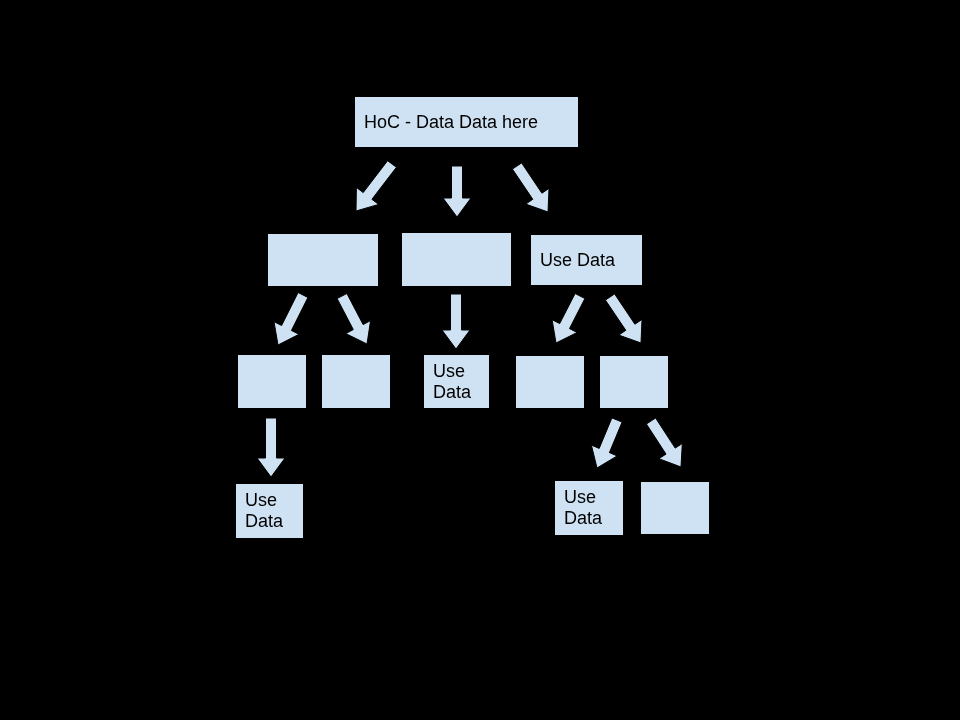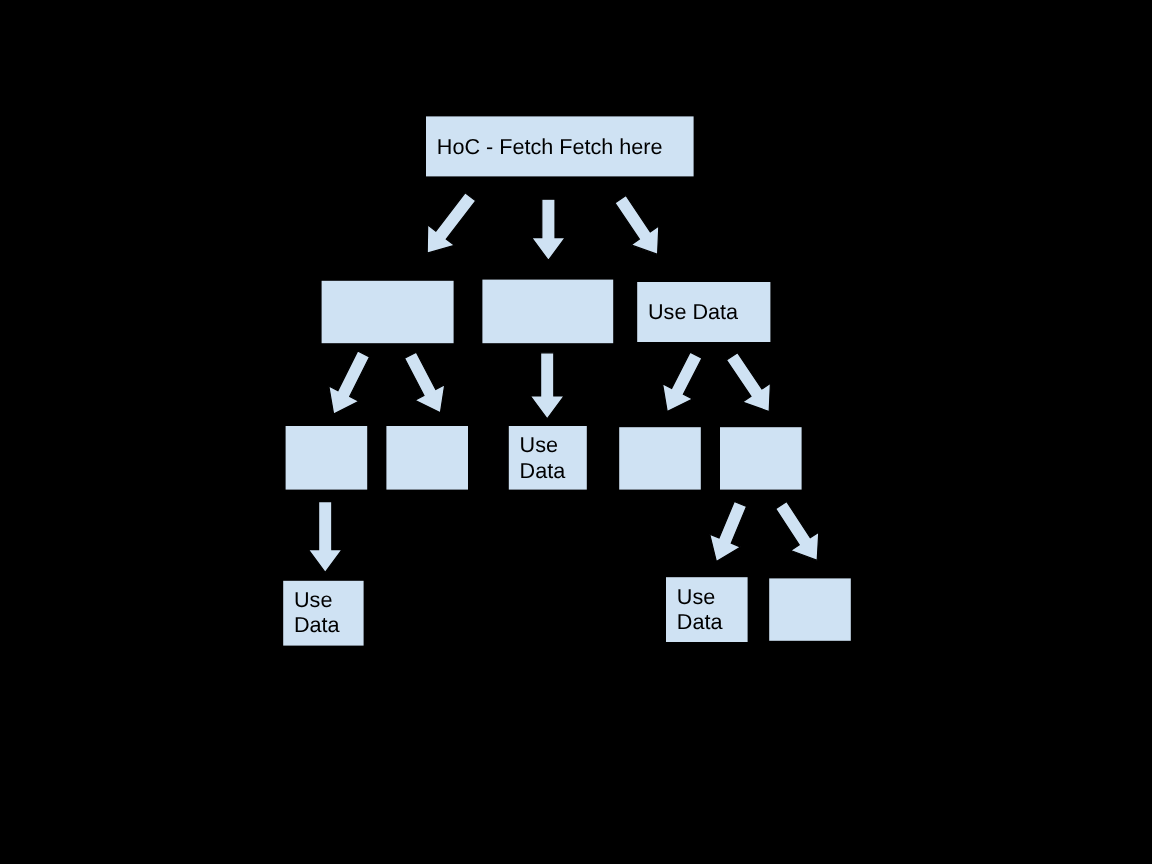--- a/index.html
+++ b/index.html
@@ -56,21 +56,21 @@
     <polygon class="arrow" points="298.1,292.5 281.6,325.5 274.0,321.7 278,345 299.0,334.3 291.4,330.5 307.9,297.5"></polygon>
     <polygon class="arrow" points="337.1,298.5 353.3,329.6 345.8,333.6 367,344 370.6,320.6 363.1,324.6 346.9,293.5"></polygon>
     <polygon class="arrow" points="450.5,294 450.5,330 442,330 456,349 470,330 461.5,330 461.5,294"></polygon>
     <polygon class="arrow" points="575.1,293.5 559.7,323.6 552.1,319.7 556,343 577.1,332.5 569.5,328.6 584.9,298.5"></polygon>
     <polygon class="arrow" points="605.4,300.1 625.8,330.3 618.8,335.1 641,343 642.0,319.4 634.9,324.2 614.6,293.9"></polygon>
     <polygon class="arrow" points="265.5,418 265.5,458 257,458 271,477 285,458 276.5,458 276.5,418"></polygon>
     <polygon class="arrow" points="611.9,417.9 599.2,448.4 591.4,445.1 597,468 617.2,455.9 609.4,452.6 622.1,422.1"></polygon>
     <polygon class="arrow" points="646.4,424.0 666.0,454.1 658.9,458.7 681,467 682.3,443.5 675.2,448.1 655.6,418.0"></polygon>
   </svg>
 
-  <div class="node" style="left:355px; top:97px;  width:223px; height:50px">HoC - Fetch Fetch here</div>
+  <div class="node" style="left:355px; top:97px;  width:223px; height:50px">HoC - Data Data here</div>
 
   <div class="node" style="left:268px; top:234px; width:110px; height:52px"></div>
   <div class="node" style="left:402px; top:233px; width:109px; height:53px"></div>
   <div class="node" style="left:531px; top:235px; width:111px; height:50px">Use Data</div>
 
   <div class="node" style="left:238px; top:355px; width:68px; height:53px"></div>
   <div class="node" style="left:322px; top:355px; width:68px; height:53px"></div>
   <div class="node" style="left:424px; top:355px; width:65px; height:53px">Use Data</div>
   <div class="node" style="left:516px; top:356px; width:68px; height:52px"></div>
   <div class="node" style="left:600px; top:356px; width:68px; height:52px"></div>

